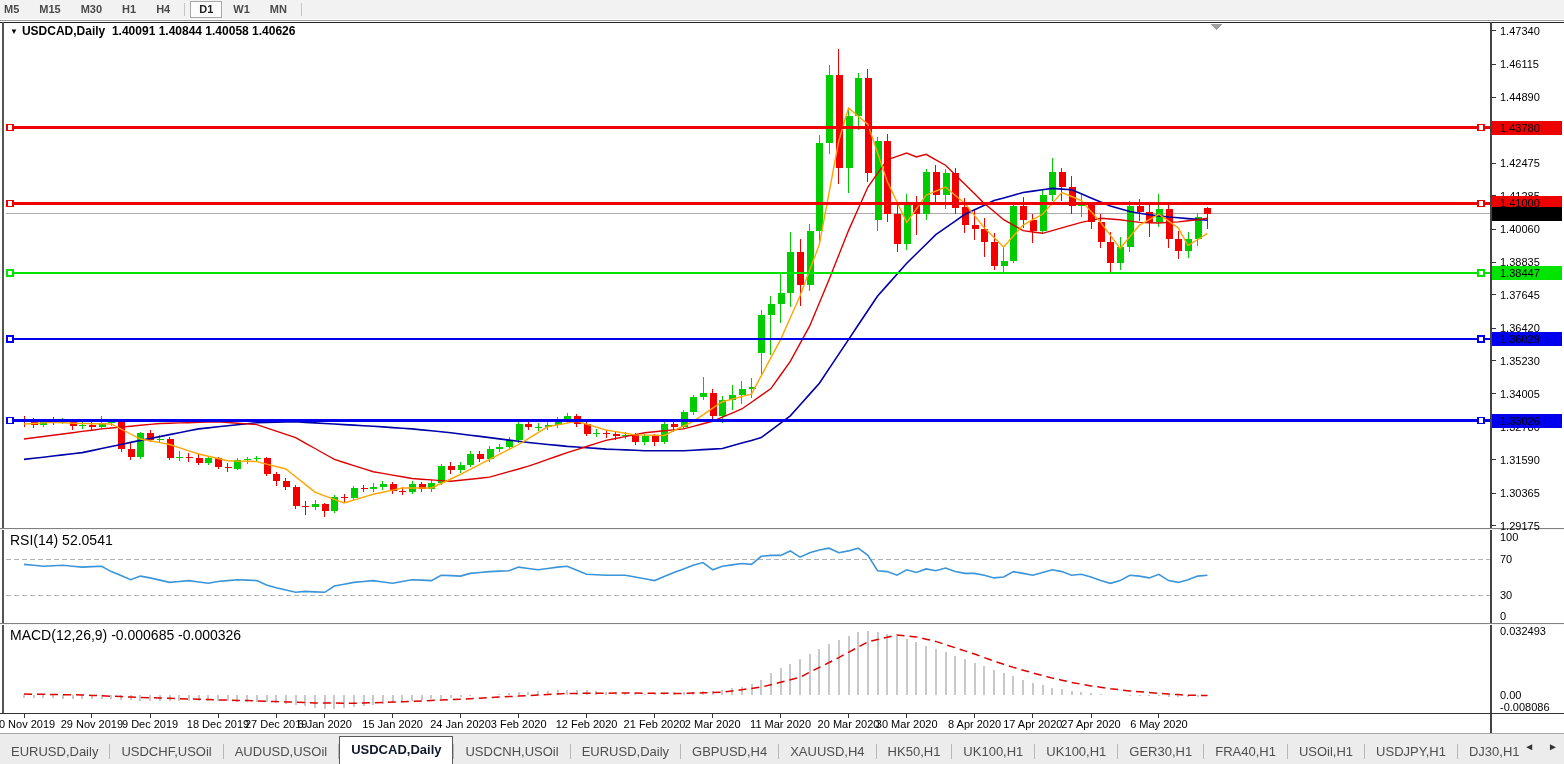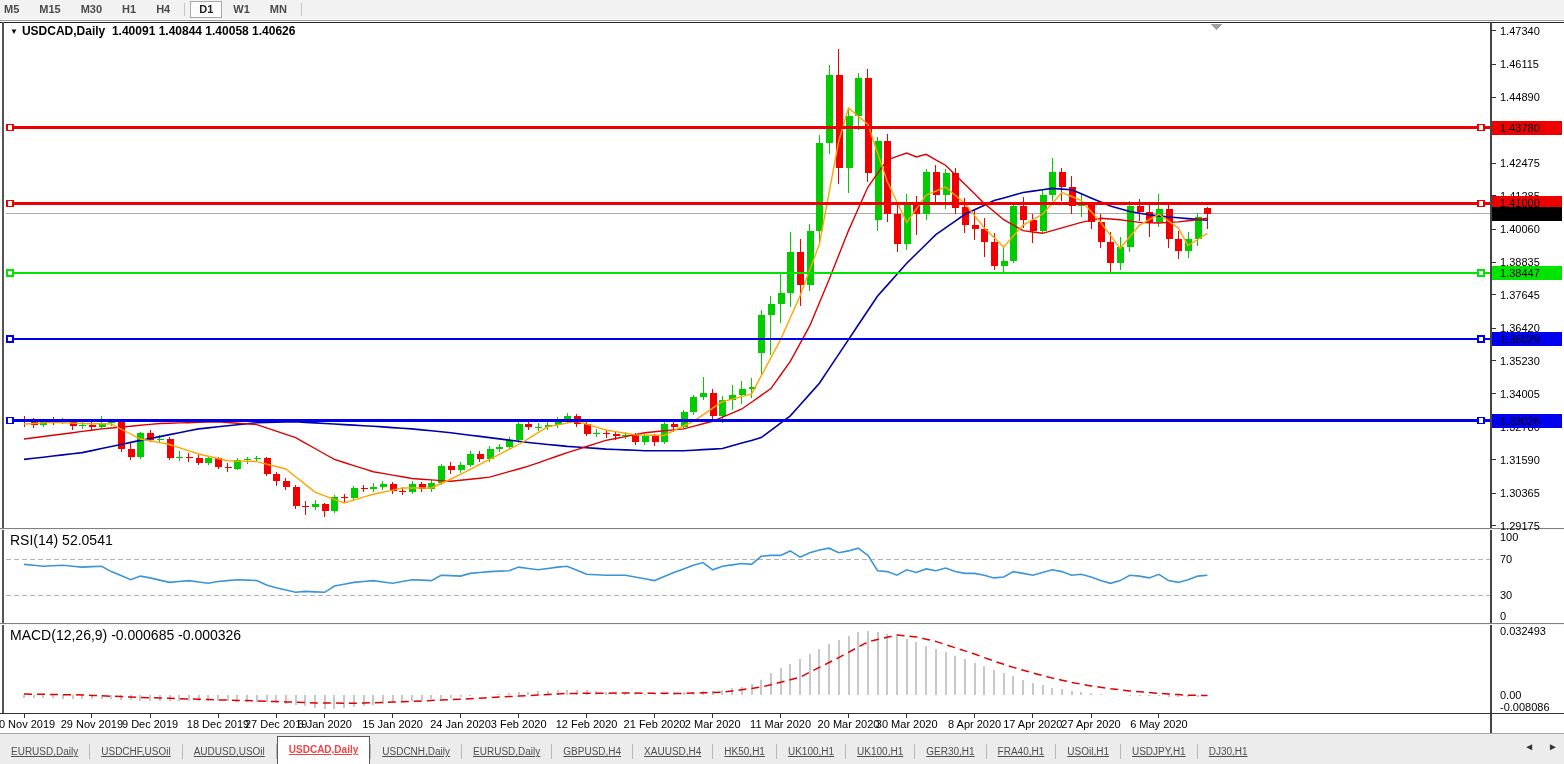--- a/index.html
+++ b/index.html
@@ -18,24 +18,24 @@
   svg text{font-family:"Liberation Sans",sans-serif;font-size:11px;fill:#000;}
   
   .ov-label{position:absolute;font-size:14px;color:#000;white-space:pre;}
   #chart-title{left:10px;top:24px;font-size:12px;font-weight:bold;text-align:right;}
   #chart-title .tri{font-size:8px;vertical-align:1px;margin-right:4px;}
   #rsi-label{left:10px;top:532px;}
   #macd-label{left:10px;top:627px;}
   
   #tabbar{position:absolute;left:0;top:733px;width:1564px;height:31px;background:#ececec;
     border-top:1px solid #a7a7a7;display:flex;align-items:flex-end;overflow:hidden;}
-  .tab{font-size:10px;color:#4f4f4f;padding:0 11px;height:26px;line-height:26px;
-    white-space:nowrap;cursor:default;text-decoration:underline;}
+  .tab{font-size:13px;color:#4f4f4f;padding:0 11px;height:26px;line-height:26px;
+    white-space:nowrap;cursor:default;}
   .tab.active{background:#fff;border:1px solid #5a5a5a;border-bottom:1px solid #fff;
-    color:#ef4444;font-weight:bold;height:27px;line-height:25px;}
+    color:#0f172a;font-weight:bold;height:27px;line-height:25px;}
   .tab-sep{width:1px;height:15px;background:#b8b8b8;margin-bottom:6px;}
   #tab-arrows{position:absolute;right:6px;top:741px;font-size:10px;color:#333;
     display:flex;gap:14px;}
   #tab-arrows span{cursor:default;}
 </style>
 </head>
 <body>
 
 <div id="app">
   <div id="toolbar">
@@ -577,21 +577,21 @@
 
   <div id="tabbar">
       <span class="tab">EURUSD,Daily</span>
       <span class="tab-sep"></span>
       <span class="tab">USDCHF,USOil</span>
       <span class="tab-sep"></span>
       <span class="tab">AUDUSD,USOil</span>
       <span class="tab-sep"></span>
       <span class="tab active">USDCAD,Daily</span>
       <span class="tab-sep"></span>
-      <span class="tab">USDCNH,Daily</span>
+      <span class="tab">USDCNH,USOil</span>
       <span class="tab-sep"></span>
       <span class="tab">EURUSD,Daily</span>
       <span class="tab-sep"></span>
       <span class="tab">GBPUSD,H4</span>
       <span class="tab-sep"></span>
       <span class="tab">XAUUSD,H4</span>
       <span class="tab-sep"></span>
       <span class="tab">HK50,H1</span>
       <span class="tab-sep"></span>
       <span class="tab">UK100,H1</span>

